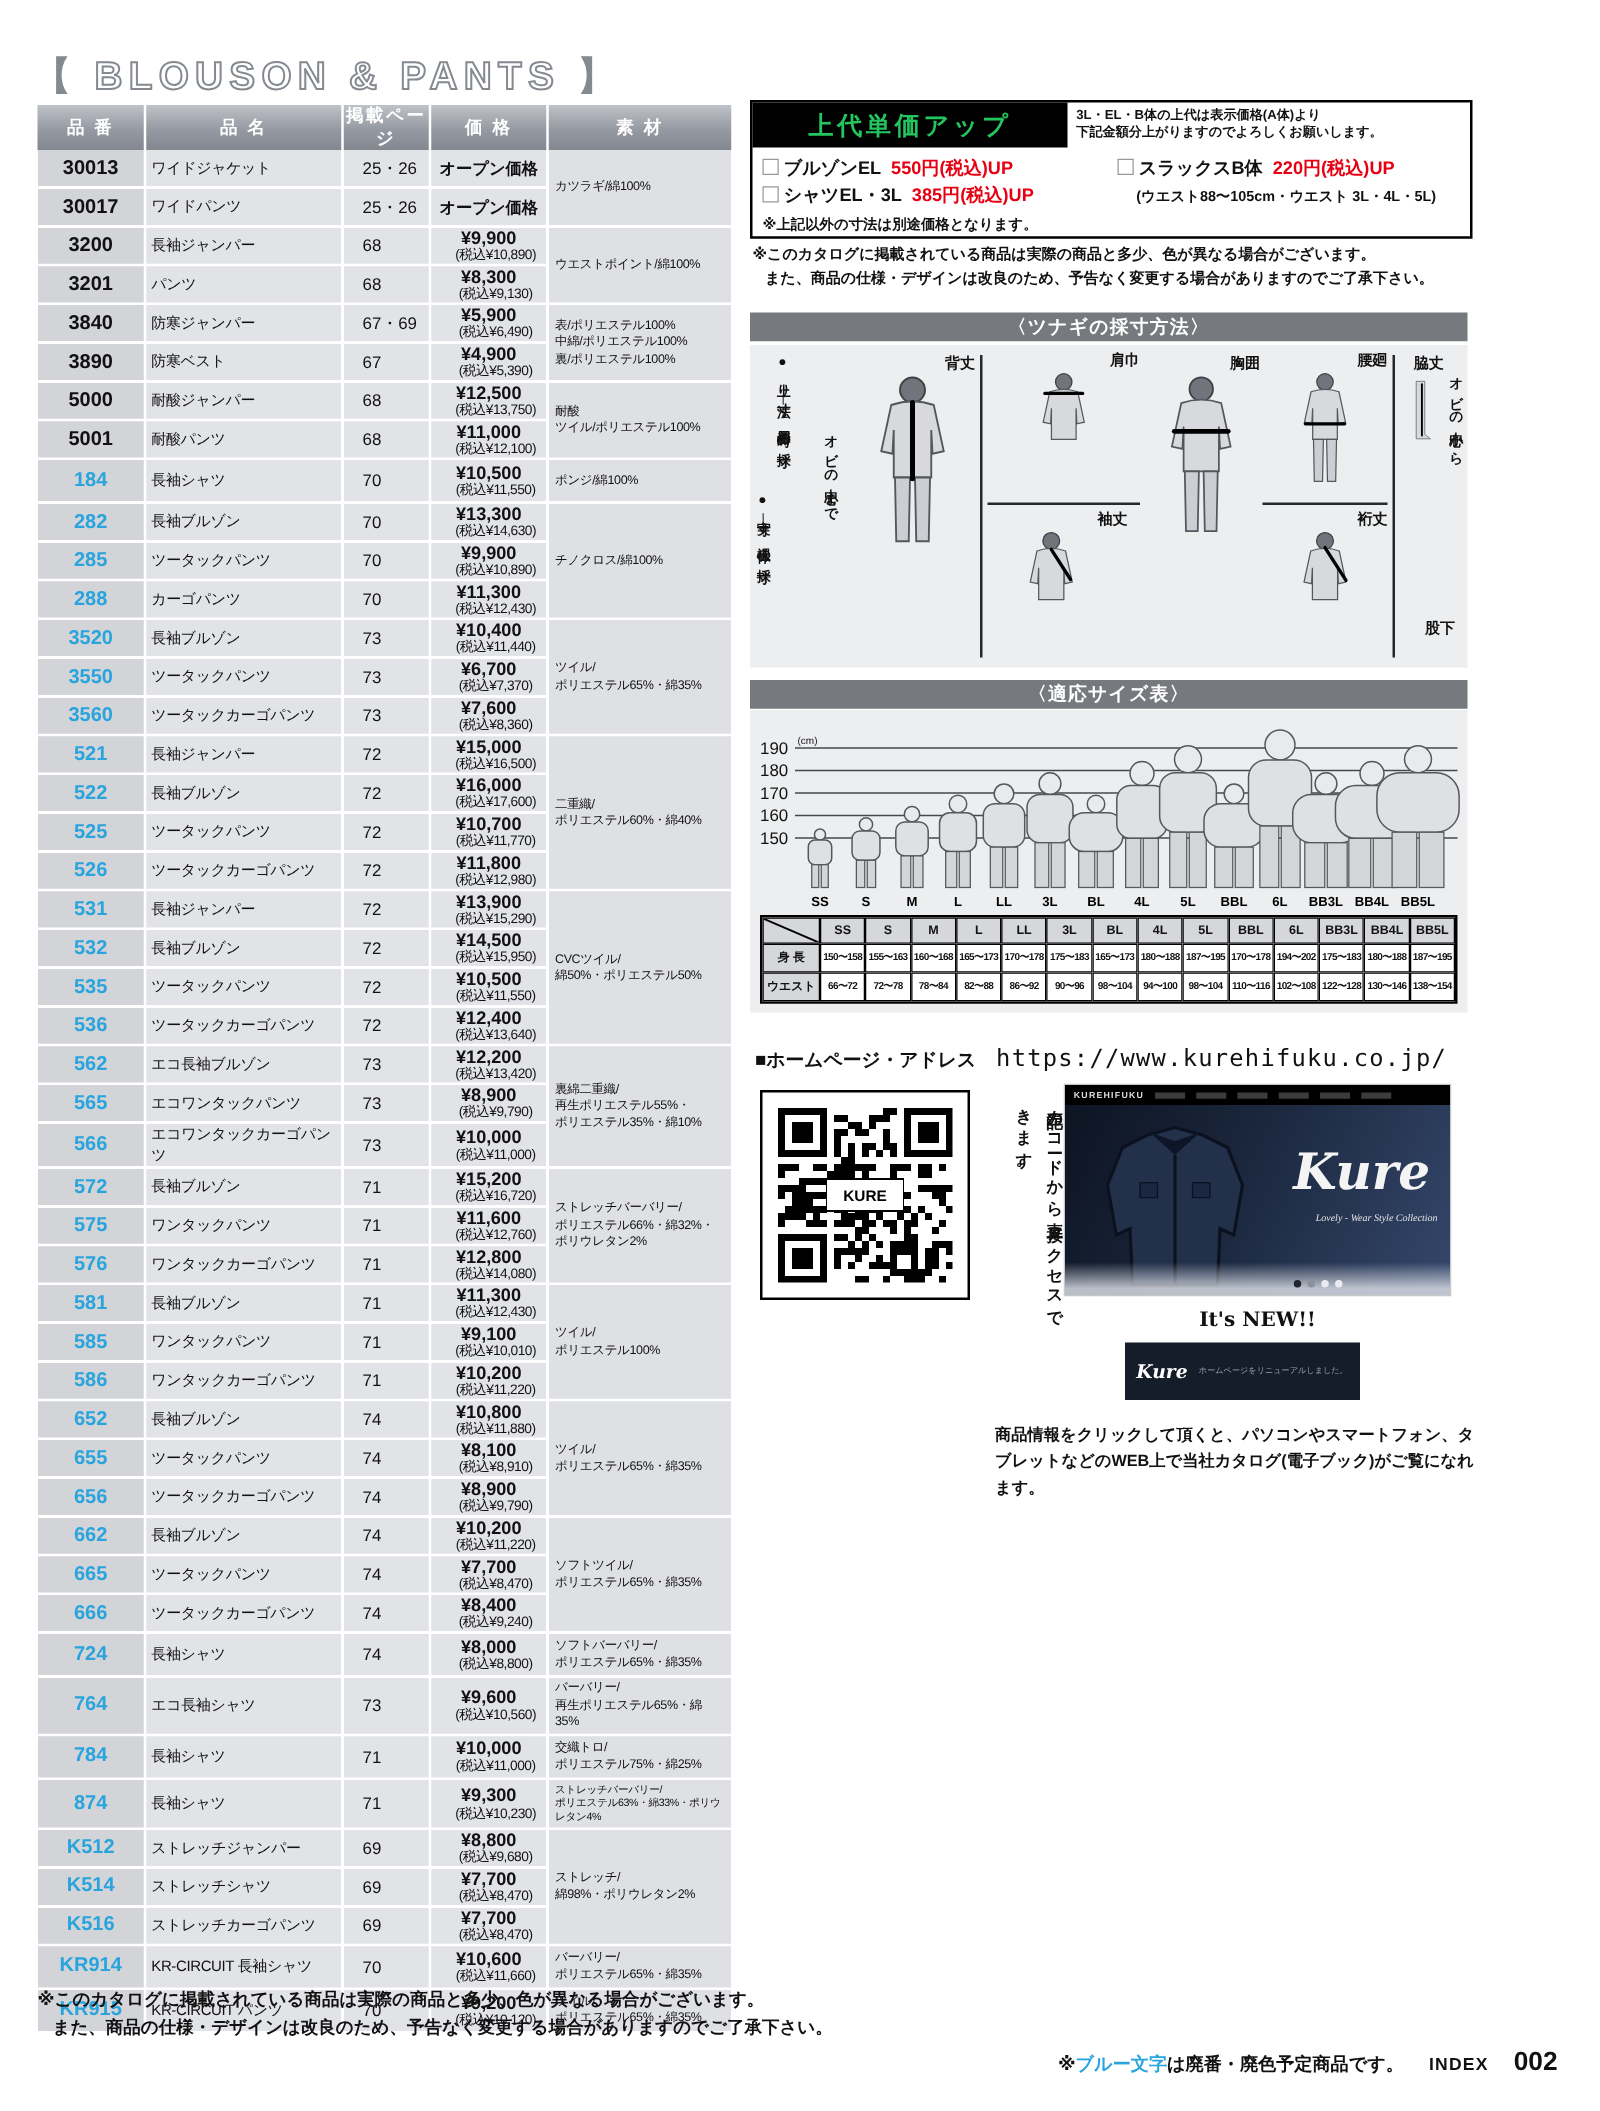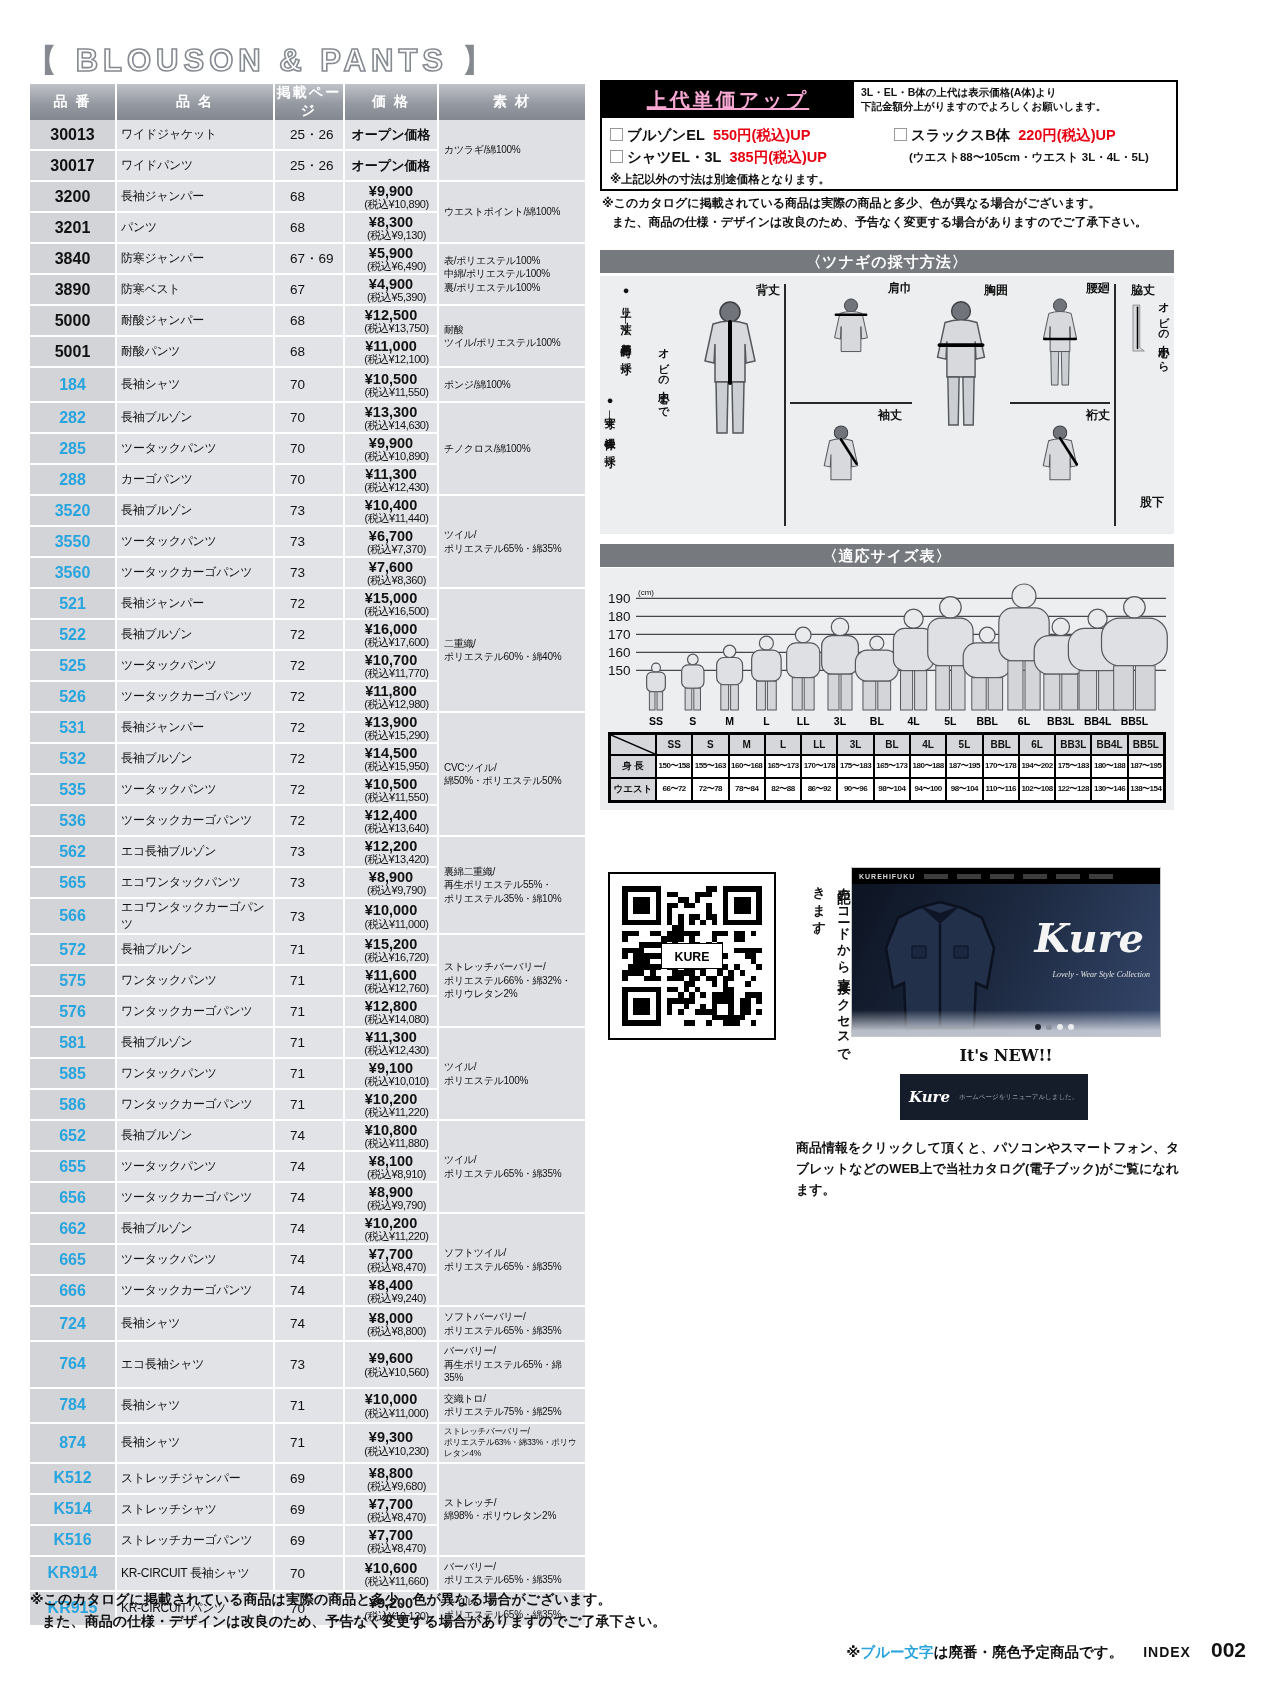--- a/index.html
+++ b/index.html
@@ -27,22 +27,22 @@
   .price-open{font-size:13px;font-weight:bold;}
   td.col-mat{background:#dfe0e4;font-size:10px;padding:2px 5px;vertical-align:middle;line-height:1.35;letter-spacing:-0.3px;}
   td.col-mat.xs{font-size:8.5px;}
 
   
   .right-col{left:600px;top:80px;width:582px;height:1180px;}
   .right-col>div{position:absolute;}
 
   .price-up-box{left:0;top:0;width:574px;border:2px solid #000;background:#fff;}
   .pub-head{display:flex;}
-  .pub-title{width:252px;background:#000;color:#f9a8d4;font-size:20px;font-weight:bold;
-    text-align:center;padding:5px 0 4px;letter-spacing:3px;text-decoration:underline;}
+  .pub-title{width:252px;background:#000;color:#22c55e;font-size:20px;font-weight:bold;
+    text-align:center;padding:5px 0 4px;letter-spacing:3px;}
   .pub-note{flex:1;font-size:10.5px;line-height:1.35;padding:3px 7px;font-weight:600;}
   .pub-body{position:relative;padding:7px 8px 6px;height:58px;}
   .cb{display:inline-block;width:11px;height:11px;border:1.5px solid #999;margin-right:4px;
     vertical-align:-1px;background:#fff;}
   .pub-item{font-size:14.5px;font-weight:bold;line-height:1.5;white-space:nowrap;}
   .pub-item .val{color:#e60012;margin-left:8px;}
   .pub-foot{font-size:11.5px;font-weight:600;margin-top:3px;}
   .pub-right{position:absolute;left:292px;top:7px;}
   .pub-right .sub{font-size:11.5px;font-weight:600;margin-top:3px;padding-left:15px;white-space:nowrap;}
 
@@ -879,20 +879,24 @@
         <div class="st-cell">94〜100</div>
         <div class="st-cell">98〜104</div>
         <div class="st-cell">110〜116</div>
         <div class="st-cell">102〜108</div>
         <div class="st-cell">122〜128</div>
         <div class="st-cell">130〜146</div>
         <div class="st-cell">138〜154</div>
       </div>
   </div>
 
+  <div class="homepage-row">
+    <span class="hp-label">■ホームページ・アドレス</span>
+    <span class="hp-url">https://www.kurehifuku.co.jp/</span>
+  </div>
 
   <div class="qr-box">
     <div style="width:140px;height:140px"><svg viewBox="0 0 125 125" width="140" height="140" shape-rendering="crispEdges">
           <rect x="0" y="0" width="5" height="5" fill="#000"></rect>
           <rect x="5" y="0" width="5" height="5" fill="#000"></rect>
           <rect x="10" y="0" width="5" height="5" fill="#000"></rect>
           <rect x="15" y="0" width="5" height="5" fill="#000"></rect>
           <rect x="20" y="0" width="5" height="5" fill="#000"></rect>
           <rect x="25" y="0" width="5" height="5" fill="#000"></rect>
           <rect x="30" y="0" width="5" height="5" fill="#000"></rect>

